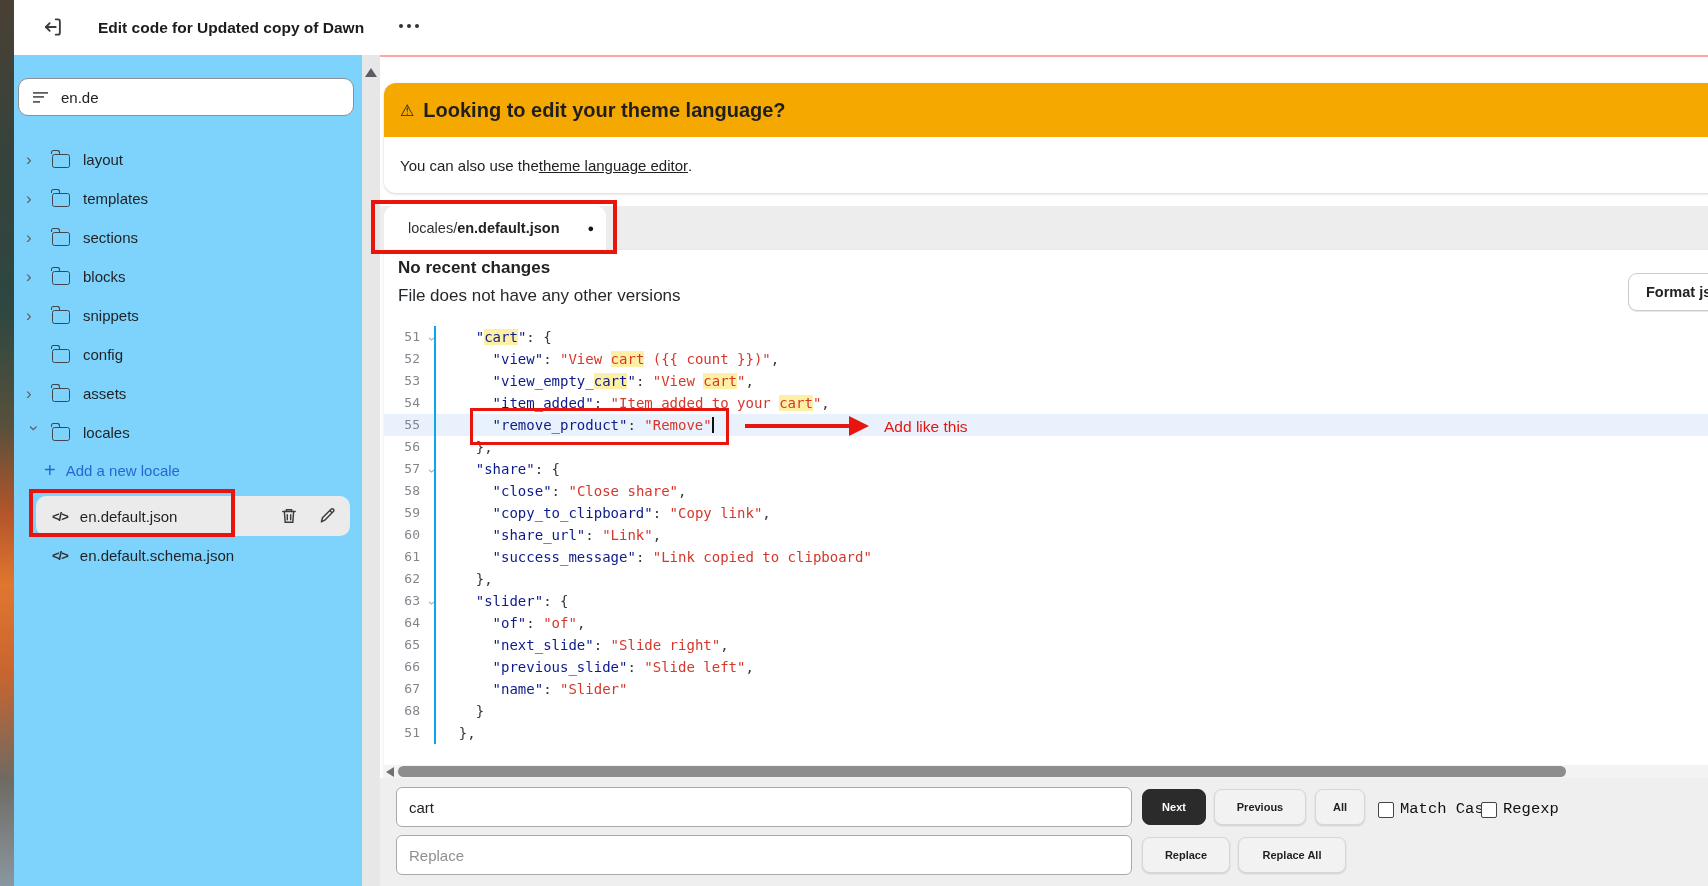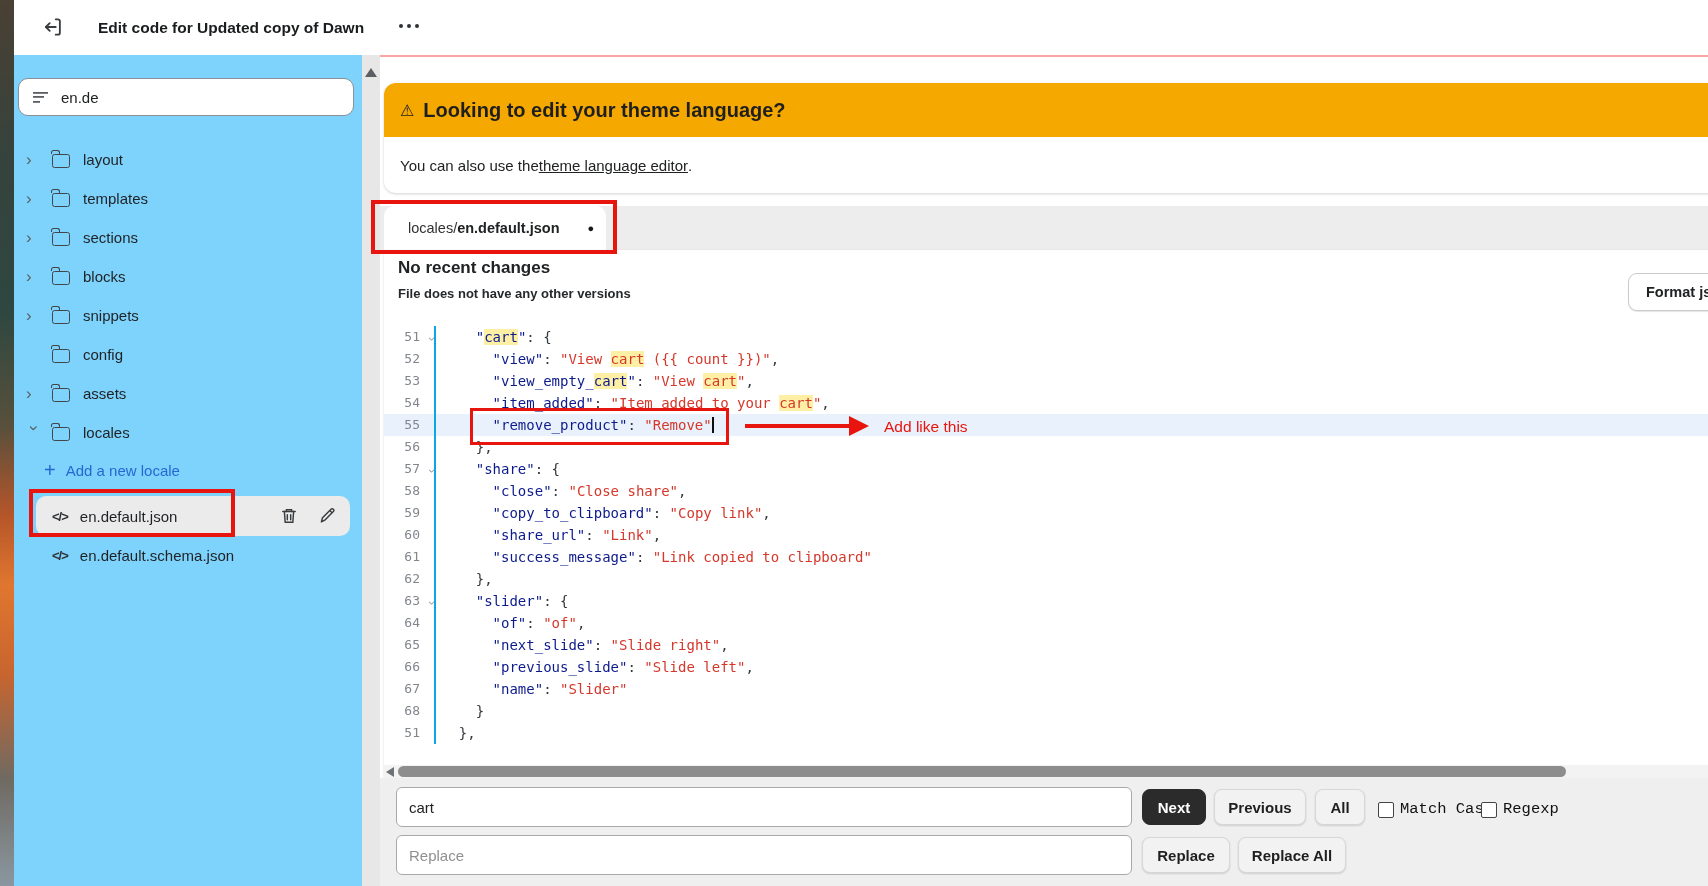--- a/index.html
+++ b/index.html
@@ -58,21 +58,21 @@
   .banner-body{height:56px;display:flex;align-items:center;padding-left:16px;font-size:15px;color:#202223;}
   .banner-link{text-decoration:underline;cursor:pointer;color:#202223;}
 
   .file-tab{position:absolute;left:384px;top:206px;width:222px;height:44px;background:#fff;border-radius:10px 10px 0 0;display:flex;align-items:center;padding-left:24px;box-sizing:border-box;cursor:pointer;}
   .tab-prefix{font-size:14.5px;color:#303030;}
   .tab-name{font-size:14.5px;font-weight:700;color:#202223;}
   .dirty-dot{margin-left:28px;font-size:11px;color:#161616;}
 
   .editor-card{position:absolute;left:384px;top:250px;right:-12px;height:528px;background:#fff;box-shadow:0 1px 3px rgba(0,0,0,.12);}
   .version-title{position:absolute;left:14px;top:8px;font-size:17px;font-weight:700;color:#202223;}
-  .version-sub{position:absolute;left:14px;top:36px;font-size:13px;color:#26292b;font-weight:bold;}
+  .version-sub{position:absolute;left:14px;top:36px;font-size:17px;color:#26292b;}
   .format-btn{position:absolute;left:1244px;top:23px;height:38px;width:210px;background:#fff;border:1px solid #c9cccf;border-radius:9px;box-shadow:0 1px 1px rgba(0,0,0,.1);font-size:14.5px;font-weight:600;color:#202223;text-align:left;padding:0 0 0 17px;cursor:pointer;font-family:"Liberation Sans",sans-serif;}
 
   
   .code-area{position:absolute;left:0;top:76px;right:0;}
   .code-row{display:flex;height:22px;}
   .code-row.active{background:var(--active-line);}
   .gutter-cell{width:52px;flex:0 0 52px;text-align:right;padding-right:14px;box-sizing:border-box;font-family:"DejaVu Sans Mono",monospace;font-size:13px;line-height:22px;color:#81868d;position:relative;border-right:2px solid #0ea5e9;}
   .fold{position:absolute;right:0;top:2px;font-size:12px;color:#9aa0a6;transform:rotate(90deg);font-family:"Liberation Sans",sans-serif;}
   .code-text{margin:0;padding-left:6px;font-family:"DejaVu Sans Mono",monospace;font-size:14px;line-height:22px;white-space:pre;}
   .tok-p{color:#33383d;}
@@ -86,21 +86,21 @@
   .hscroll{position:absolute;left:384px;top:765px;right:-12px;height:13px;background:#f3f3f3;}
   .hscroll-left{position:absolute;left:2px;top:2px;width:0;height:0;border-top:5px solid transparent;border-bottom:5px solid transparent;border-right:8px solid #6e7276;cursor:pointer;}
   .hscroll-thumb{position:absolute;left:14px;top:1px;width:1168px;height:11px;border-radius:6px;background:var(--thumb-grey);cursor:pointer;}
 
   
   .find-panel{position:absolute;left:380px;top:778px;right:0;bottom:0;background:var(--panel-grey);}
   .find-input,.replace-input{position:absolute;left:16px;width:736px;height:40px;box-sizing:border-box;border:1px solid #a9a9a9;border-radius:6px;background:#fff;padding:0 12px;font-size:15px;color:#202223;font-family:"Liberation Sans",sans-serif;outline:none;}
   .find-input{top:9px;}
   .replace-input{top:57px;}
   .replace-input::placeholder{color:#909090;}
-  .fbtn{position:absolute;height:36px;border-radius:8px;font-size:15px;font-weight:600;cursor:pointer;font-family:"Liberation Sans",sans-serif;}
+  .fbtn{position:absolute;height:36px;border-radius:8px;font-size:11px;font-weight:600;cursor:pointer;font-family:"Liberation Sans",sans-serif;}
   .fbtn.light{background:#f2f2f2;border:1px solid #d7d7d7;box-shadow:0 1px 2px rgba(0,0,0,.14);color:#1f1f1f;}
   .fbtn.dark{background:var(--dark-button);border:1px solid var(--dark-button);color:#fff;}
   .btn-next{left:762px;top:11px;width:64px;}
   .btn-prev{left:834px;top:11px;width:92px;}
   .btn-all{left:935px;top:11px;width:50px;}
   .btn-replace{left:762px;top:59px;width:88px;}
   .btn-replace-all{left:858px;top:59px;width:108px;}
   .cb-wrap{position:absolute;top:4px;height:36px;display:flex;align-items:flex-end;cursor:pointer;font-family:Liberation Mono, monospace;}
   .cb-match{left:998px;}
   .cb-regexp{left:1101px;}

